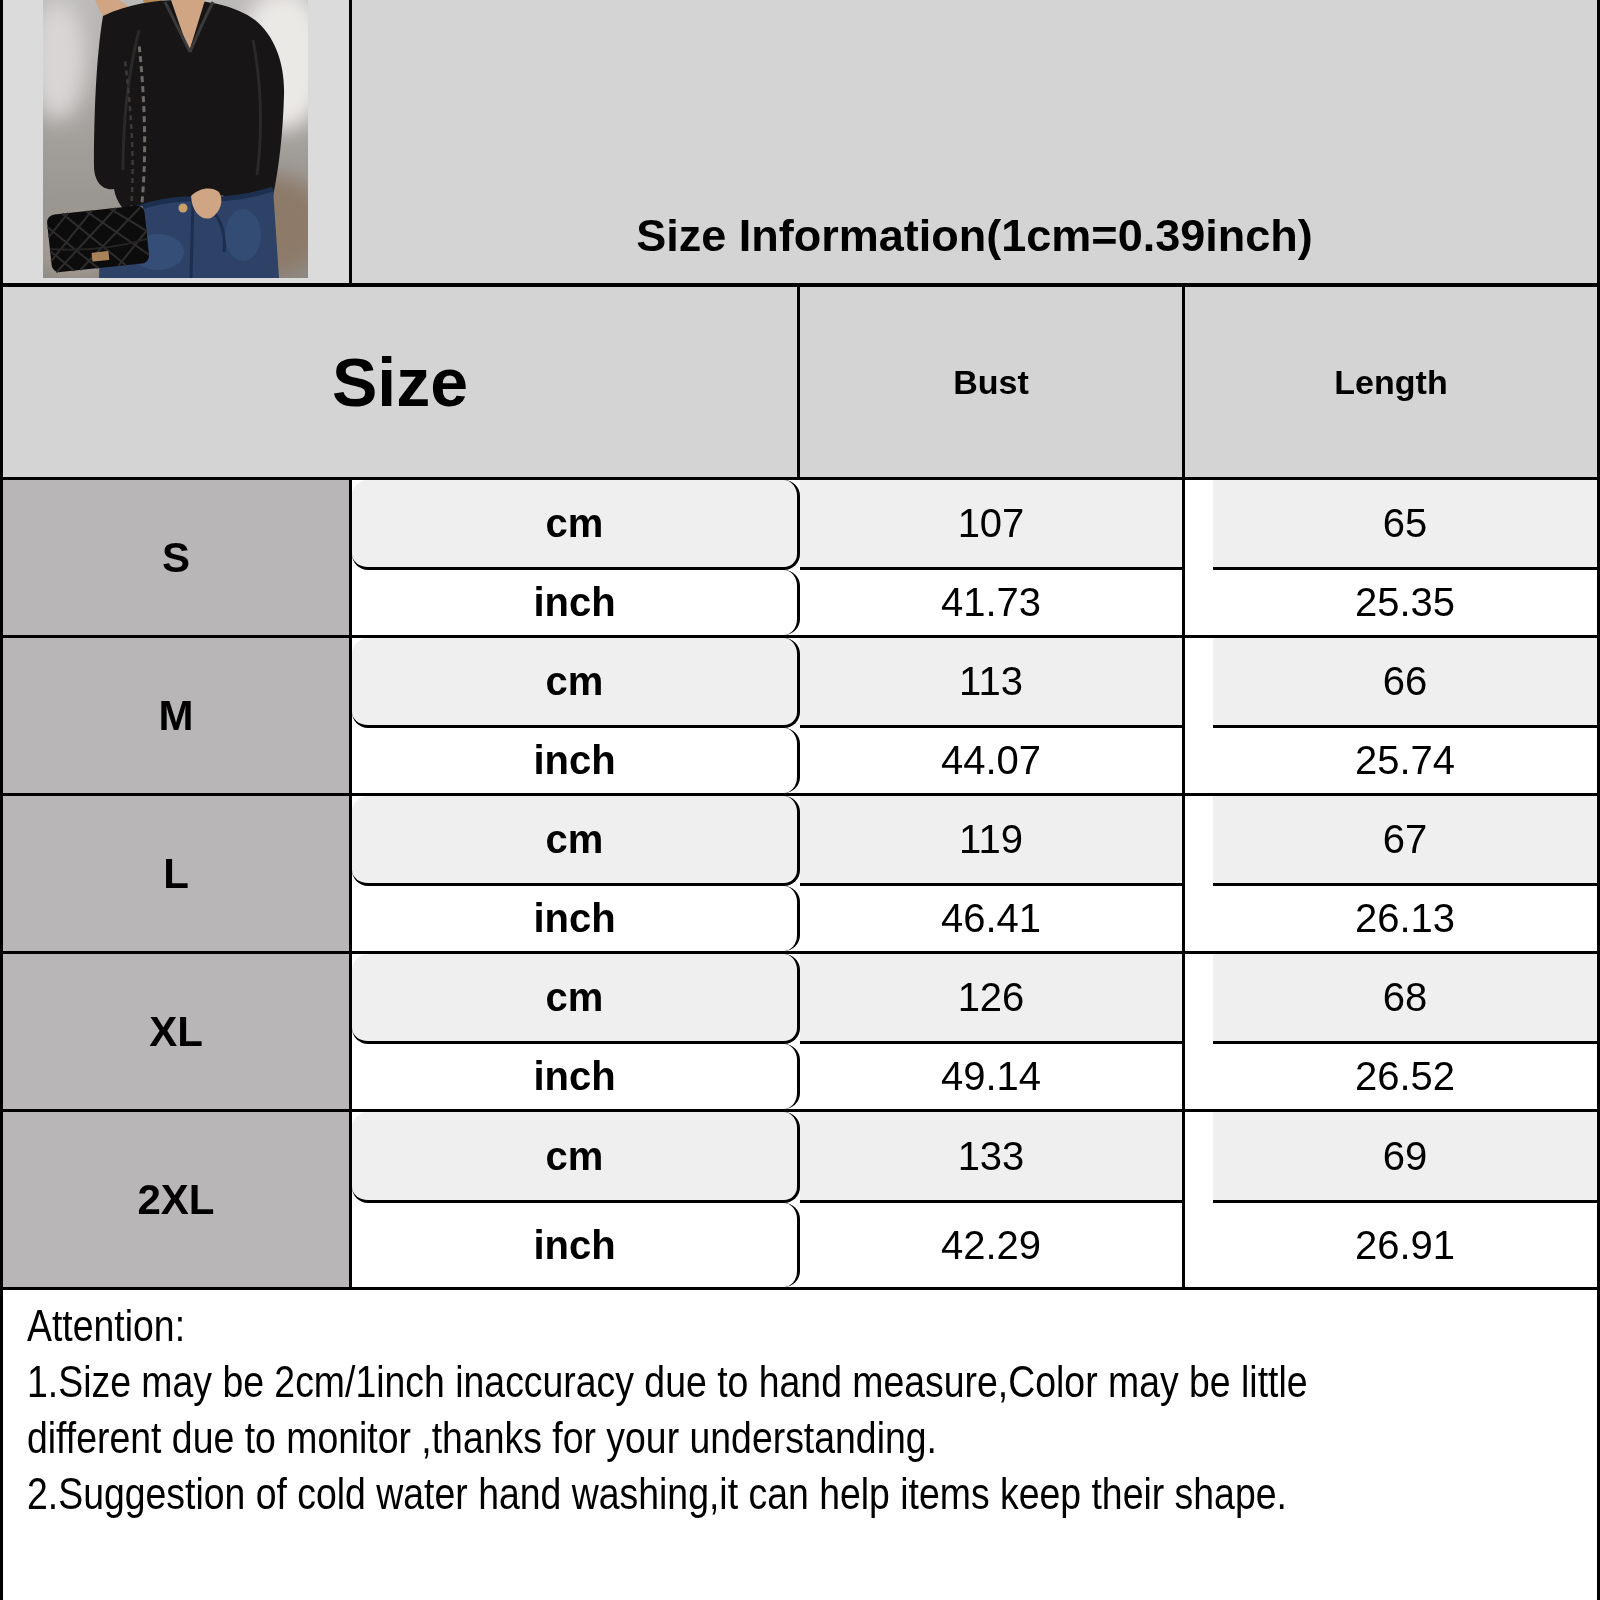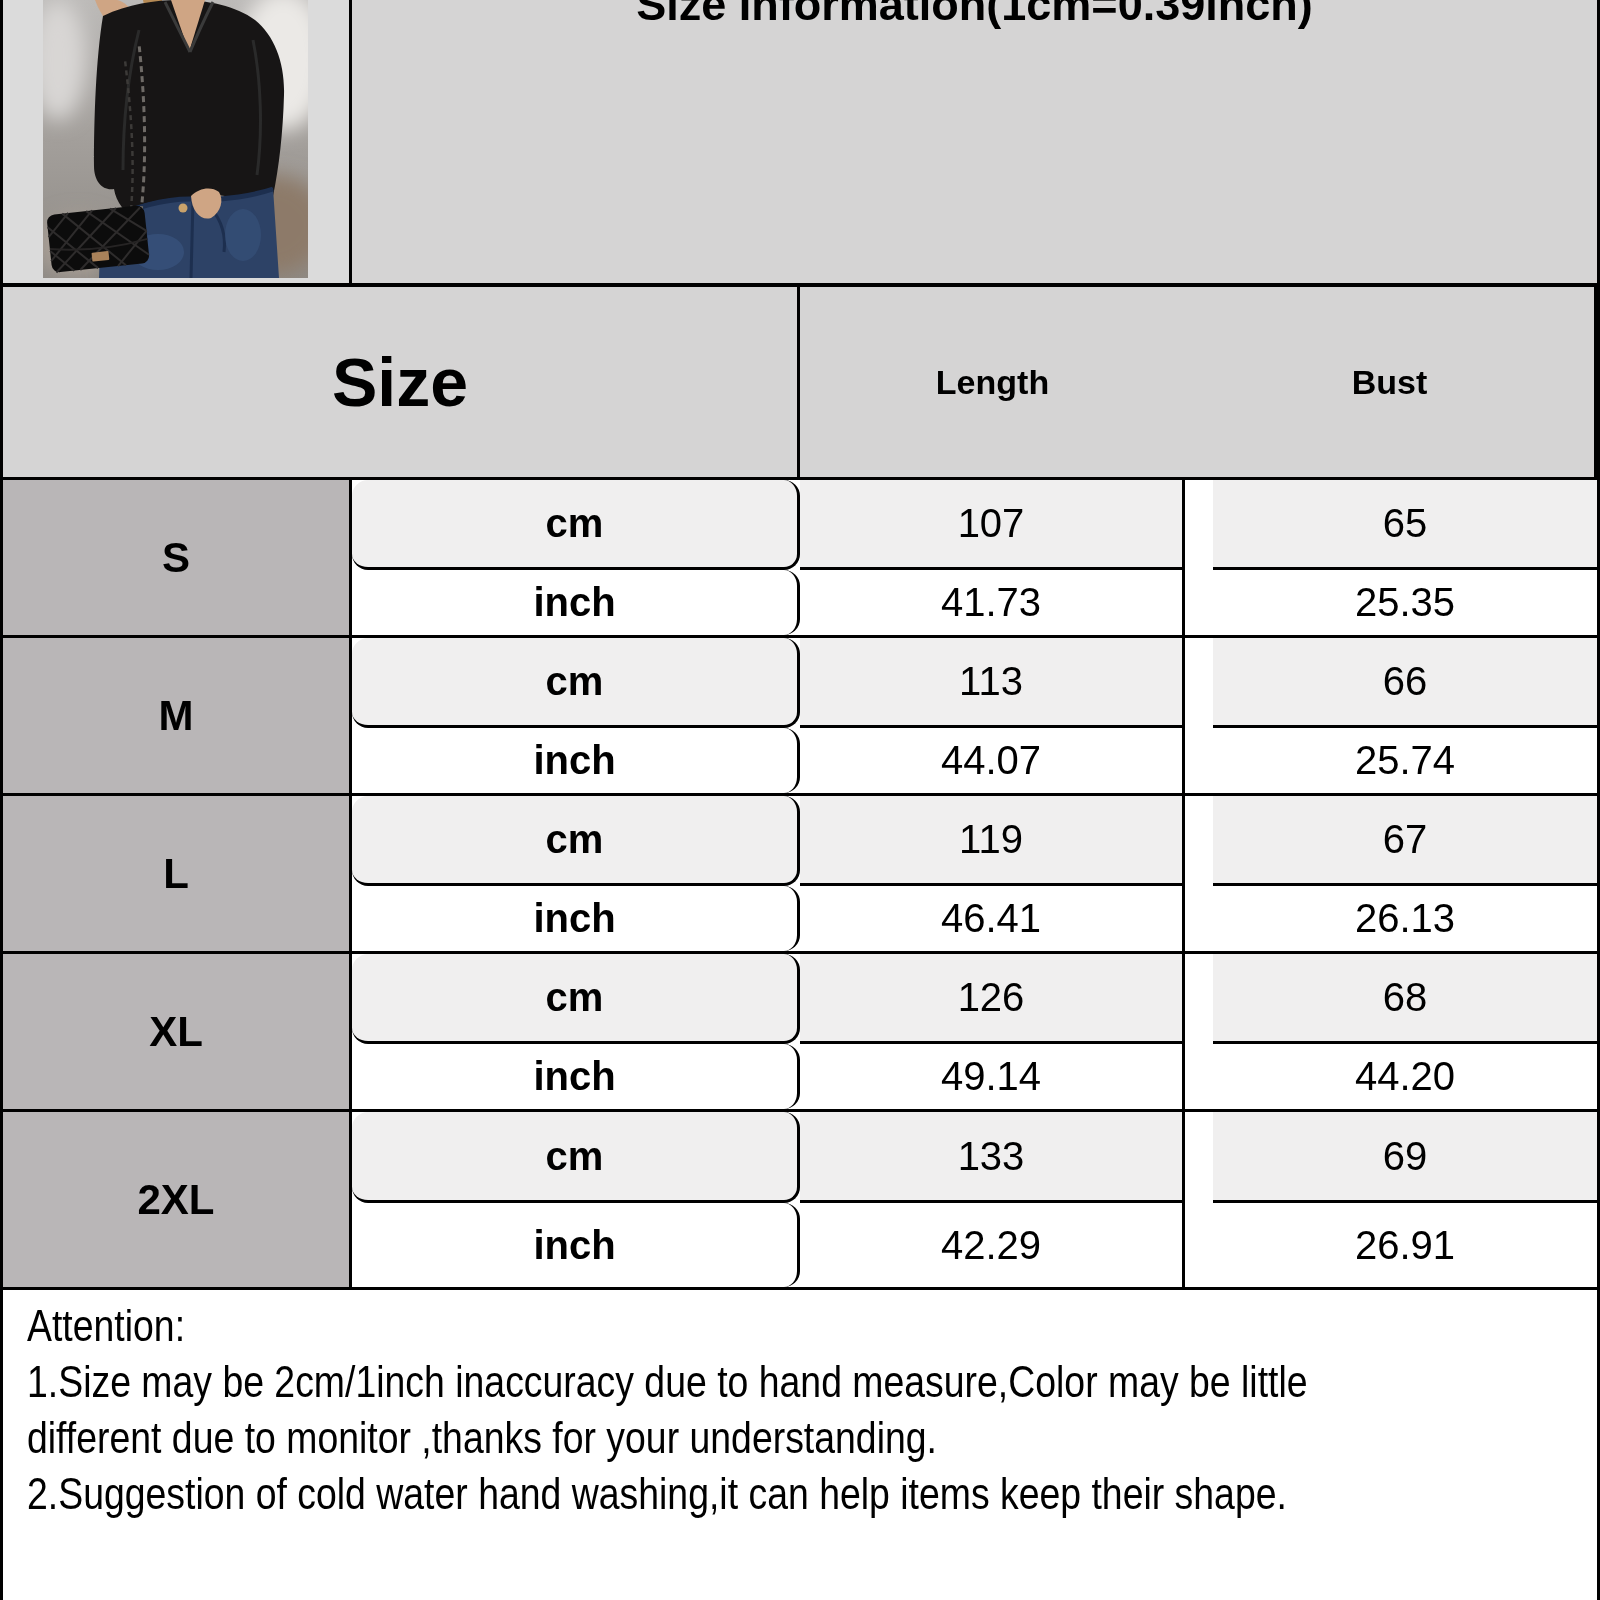--- a/index.html
+++ b/index.html
@@ -35,21 +35,21 @@
     width:349px;
     box-sizing:border-box;
     border-right:3px solid var(--border);
     background:var(--photo-cell-bg);
     padding-left:40px;
   }
   .product-photo{display:block;}
   .title-cell{
     flex:1;
     background:var(--header-bg);
-    display:flex;align-items:flex-start;justify-content:center;
+    display:flex;align-items:flex-end;justify-content:center;
   }
   .title{
     font-size:45px;font-weight:bold;
     transform:translateY(-21px);
     letter-spacing:0px;
   }
   
   .header-row{
     display:grid;
     grid-template-columns:797px 385px 412px;
@@ -184,22 +184,22 @@
         </g>
       </svg>
     </div>
     <div class="title-cell">
       <div class="title">Size Information(1cm=0.39inch)</div>
     </div>
   </div>
 
   <div class="header-row">
     <div class="hcell size-h">Size</div>
+    <div class="hcell">Bust</div>
     <div class="hcell last">Length</div>
-    <div class="hcell">Bust</div>
   </div>
 
   <div class="size-row">
     <div class="label-cell">S</div>
     <div class="cell cm unit">cm</div>
     <div class="cell cm">107</div>
     <div class="cell cm last">65</div>
     <div class="cell in unit">inch</div>
     <div class="cell in">41.73</div>
     <div class="cell in last">25.35</div>
@@ -225,21 +225,21 @@
     <div class="cell in last">26.13</div>
   </div>
 
   <div class="size-row">
     <div class="label-cell">XL</div>
     <div class="cell cm unit">cm</div>
     <div class="cell cm">126</div>
     <div class="cell cm last">68</div>
     <div class="cell in unit">inch</div>
     <div class="cell in">49.14</div>
-    <div class="cell in last">44.20</div>
+    <div class="cell in last">26.52</div>
   </div>
 
   <div class="size-row tall">
     <div class="label-cell">2XL</div>
     <div class="cell cm unit">cm</div>
     <div class="cell cm">133</div>
     <div class="cell cm last">69</div>
     <div class="cell in unit">inch</div>
     <div class="cell in">42.29</div>
     <div class="cell in last">26.91</div>

